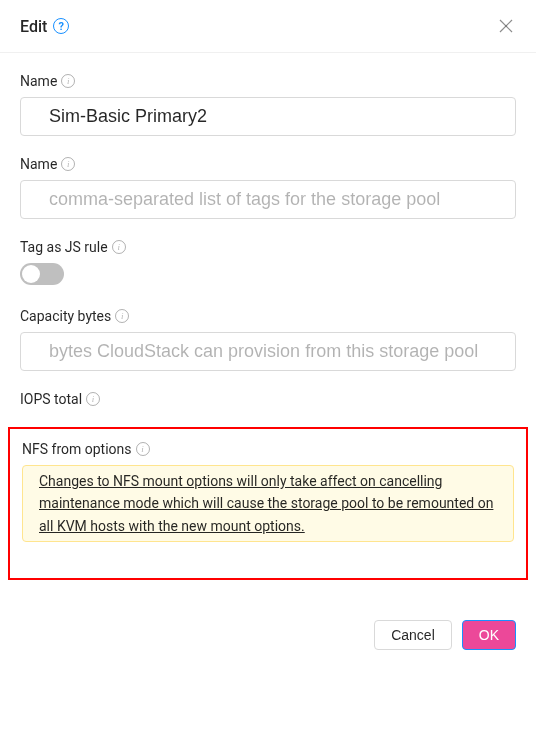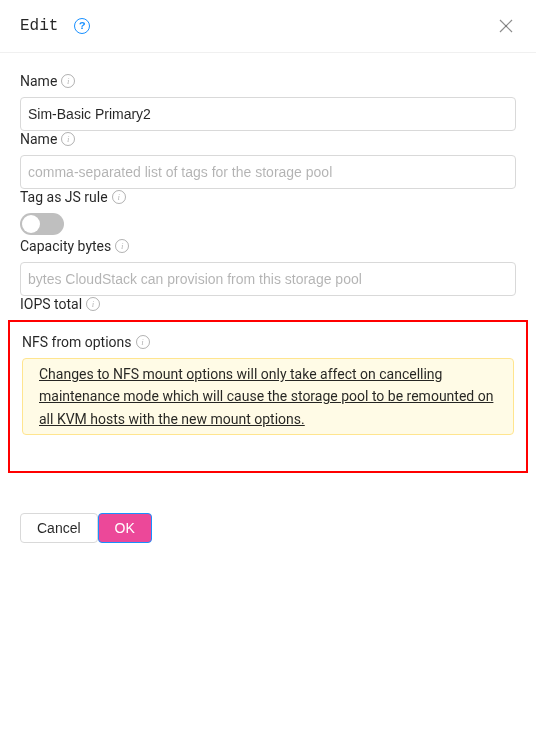--- a/index.html
+++ b/index.html
@@ -17,24 +17,23 @@
     .dialog-header {
       display: flex;
       align-items: center;
       justify-content: space-between;
       padding: 16px 20px;
       border-bottom: 1px solid #f0f0f0;
     }
     .dialog-title {
       display: flex;
       align-items: center;
-      gap: 16px;
+      gap: 6px;
       font-size: 16px;
       font-weight: 500;
-      font-family: Liberation Mono, monospace;
     }
     .help-icon {
       display: inline-flex;
       align-items: center;
       justify-content: center;
       width: 16px;
       height: 16px;
       border-radius: 50%;
       border: 1px solid #1890ff;
       color: #1890ff;
@@ -50,20 +49,21 @@
       width: 20px;
       height: 20px;
       display: flex;
       align-items: center;
       justify-content: center;
     }
     .dialog-body {
       padding: 20px;
     }
     .form-group {
+      margin-bottom: 20px;
     }
     .form-label {
       display: flex;
       align-items: center;
       gap: 4px;
       margin-bottom: 8px;
       color: rgba(0, 0, 0, 0.85);
     }
     .info-icon {
       display: inline-flex;
@@ -73,24 +73,24 @@
       height: 14px;
       border-radius: 50%;
       border: 1px solid rgba(0, 0, 0, 0.3);
       color: rgba(0, 0, 0, 0.3);
       font-size: 9px;
       font-style: italic;
       font-family: Georgia, serif;
     }
     .form-input {
       width: 100%;
-      padding: 8px 7px;
+      padding: 8px 28px;
       border: 1px solid #d9d9d9;
       border-radius: 4px;
-      font-size: 14px;
+      font-size: 18px;
       color: rgba(0, 0, 0, 0.85);
       background: #fff;
       outline: none;
     }
     .form-input::placeholder {
       color: rgba(0, 0, 0, 0.3);
     }
     .toggle {
       position: relative;
       width: 44px;
@@ -121,20 +121,22 @@
       border: 1px solid #ffe58f;
       border-radius: 4px;
       padding: 4px 16px;
       margin-bottom: 24px;
       color: rgba(0, 0, 0, 0.85);
       line-height: 1.6;
       text-decoration: underline;
     }
     .dialog-footer {
       display: flex;
+      justify-content: flex-end;
+      gap: 10px;
       padding: 0 20px 20px 20px;
     }
     .btn {
       padding: 6px 16px;
       border-radius: 4px;
       font-size: 14px;
       cursor: pointer;
       border: 1px solid #d9d9d9;
       background: #fff;
       color: rgba(0, 0, 0, 0.85);

